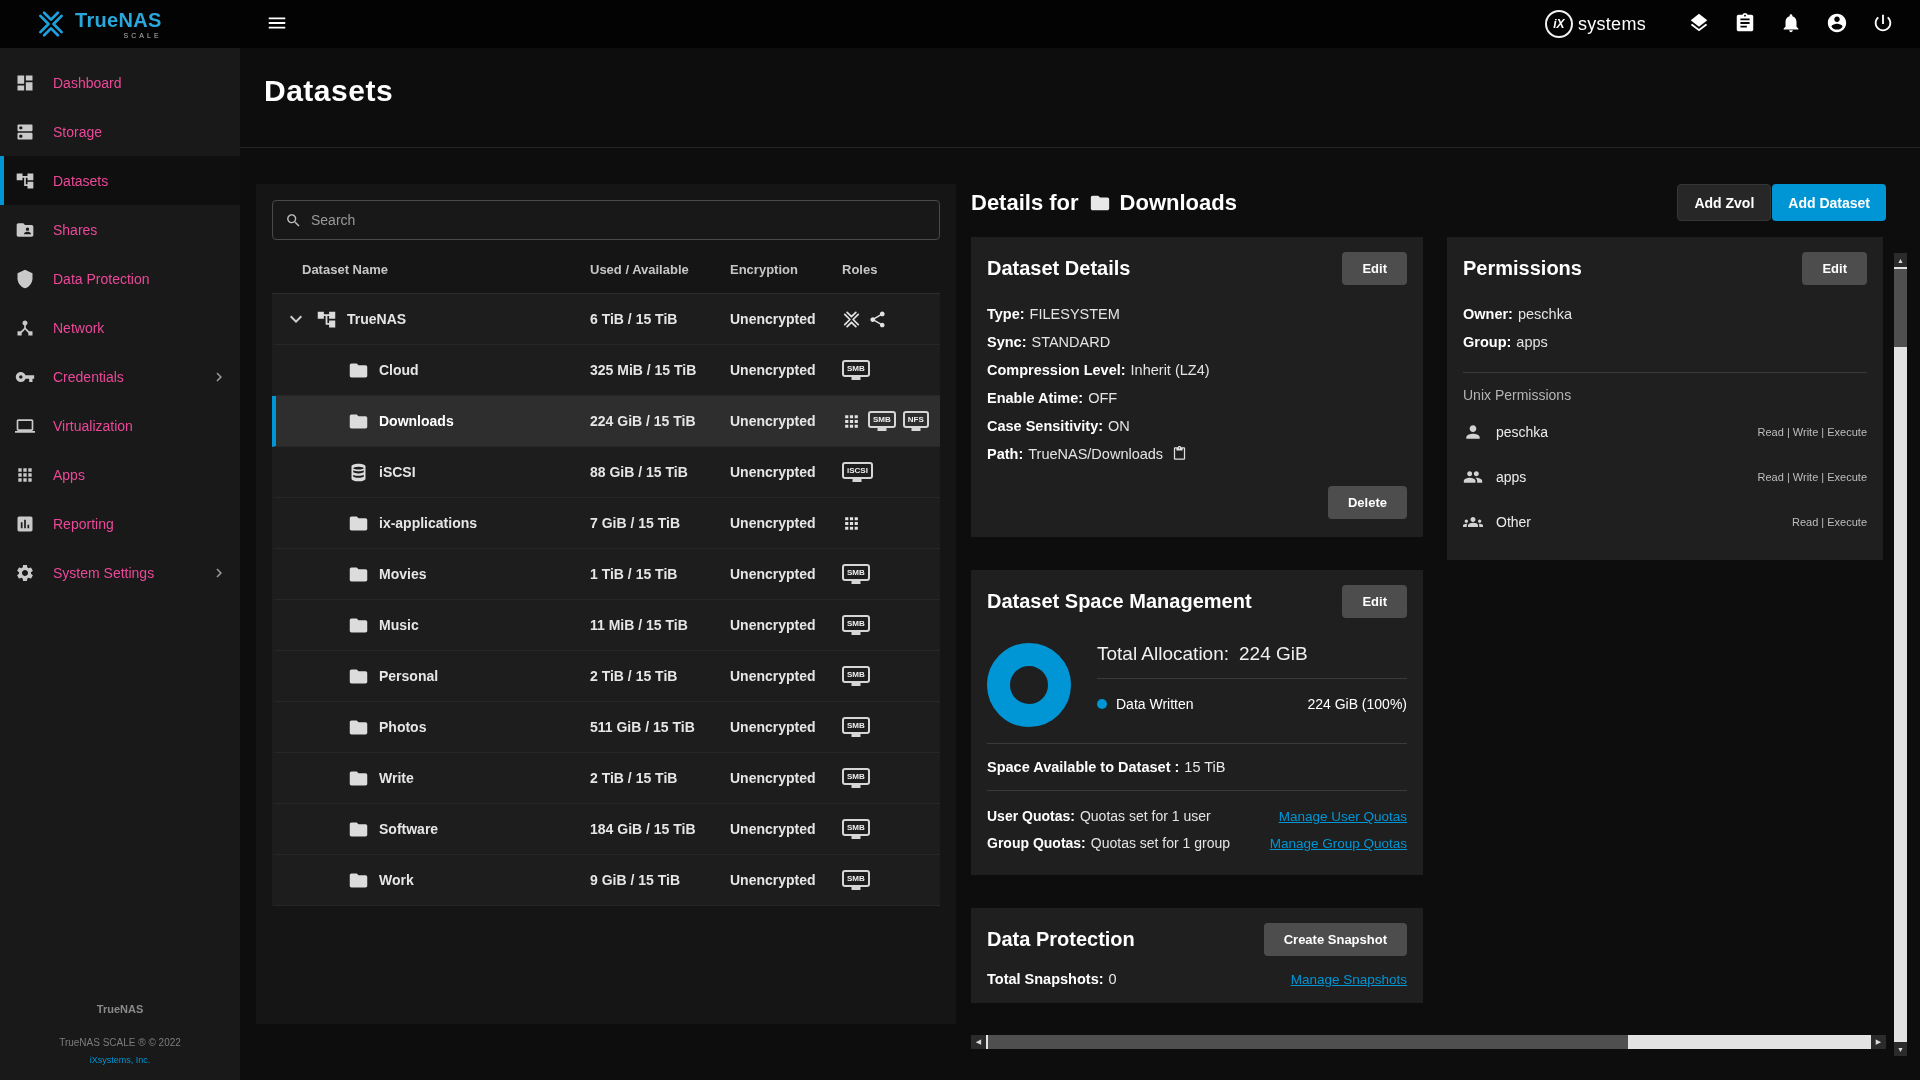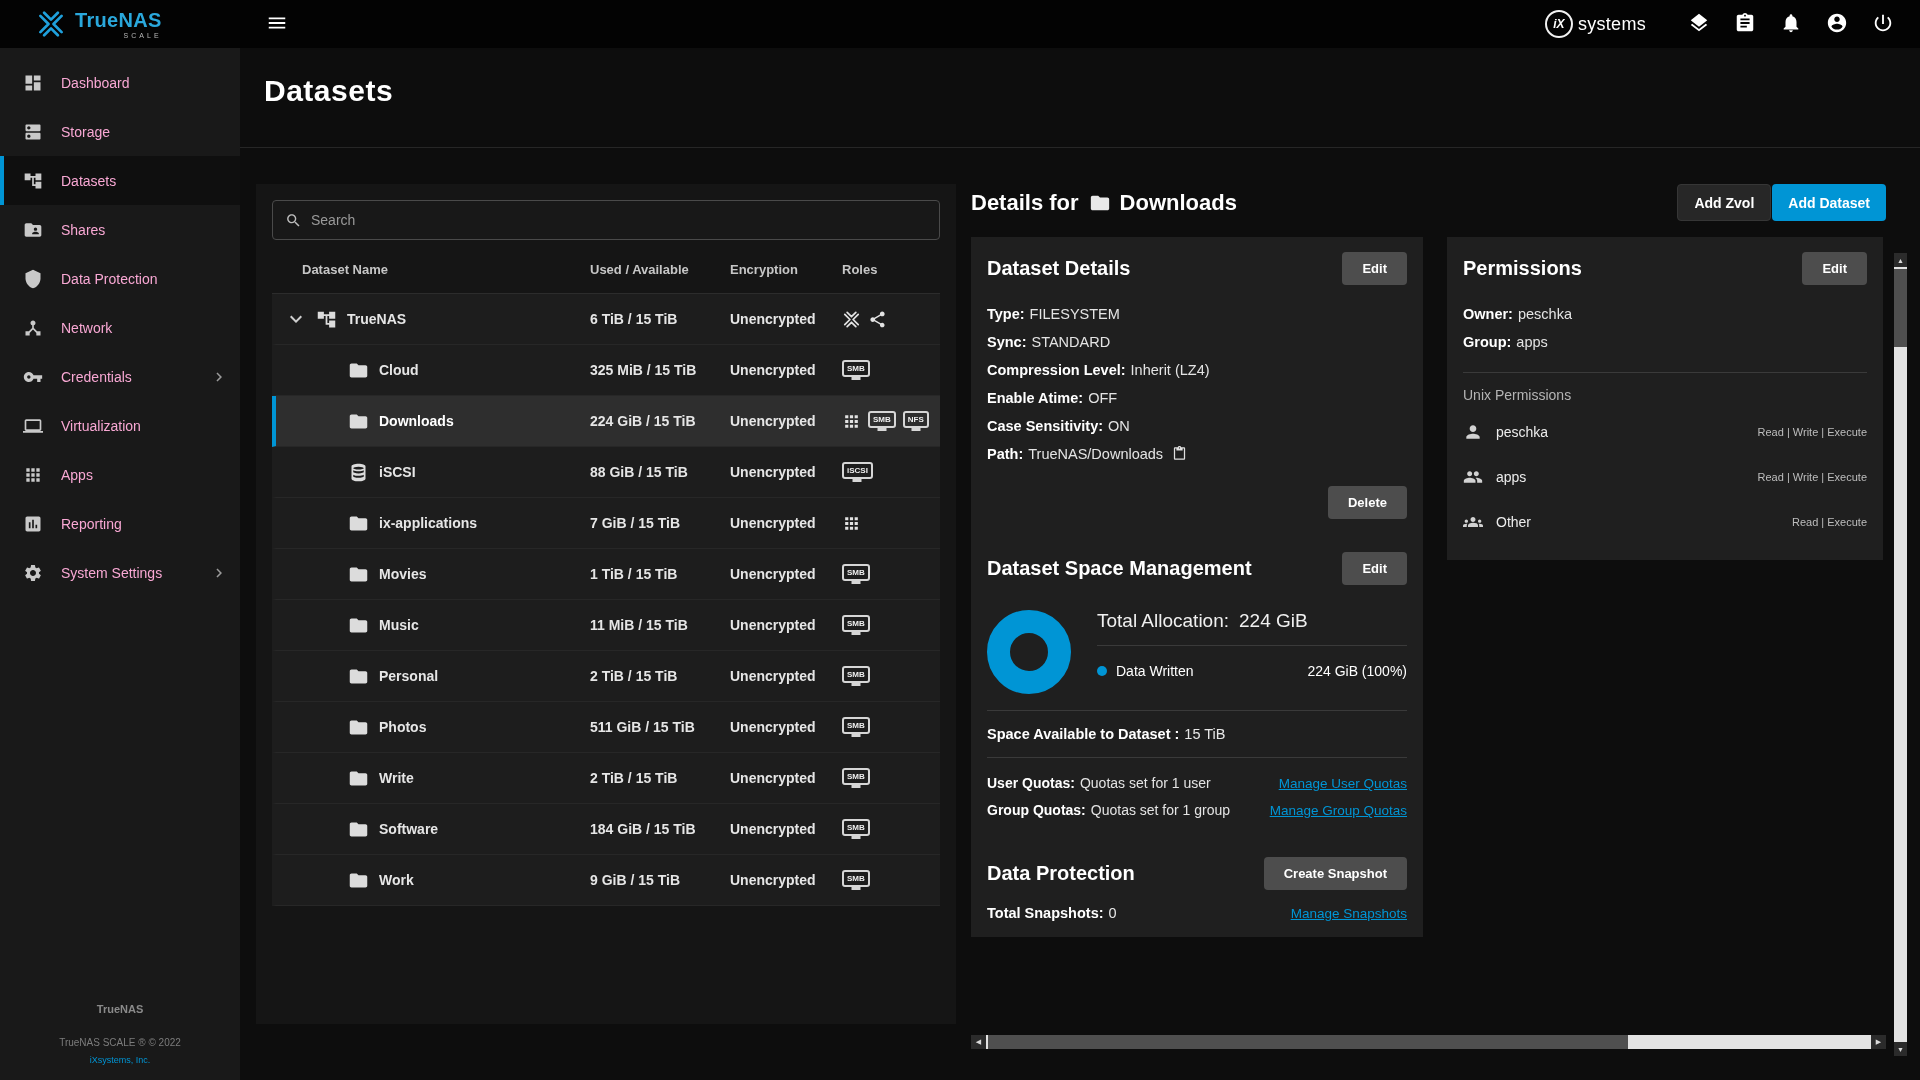--- a/index.html
+++ b/index.html
@@ -23,21 +23,21 @@
   .tb-spacer{flex:1}
   .ix-logo{display:flex;align-items:center;gap:5px;margin-right:42px;color:#fff}
   .ix-mark{width:28px;height:28px;border:2px solid #f2f2f2;border-radius:50%;display:flex;align-items:center;justify-content:center;font-size:12px;font-weight:700;font-style:italic}
   .ix-rest{font-size:18px;letter-spacing:.3px}
   .tb-icons{display:flex;align-items:center;gap:24px;margin-right:26px}
   .tb-icon{background:none;border:none;color:#fff}
   .tb-icon .icon{width:22px;height:22px;color:#fff}
 
   
   .sidebar{position:absolute;top:48px;left:0;width:240px;height:1032px;background:#191919;padding-top:10px}
-  .side-item{height:49px;display:flex;align-items:center;padding:0 12px 0 19px;gap:18px;font-size:14px;color:#f9a8d4;border-left:4px solid transparent;cursor:pointer}
+  .side-item{height:49px;display:flex;align-items:center;padding:0 12px 0 11px;gap:18px;font-size:14px;color:#ec4899;border-left:4px solid transparent;cursor:pointer}
   .side-item .side-ic{width:20px;height:20px;color:#c9c9c9;flex:0 0 auto}
   .side-item .side-chev{width:18px;height:18px;color:#9a9a9a;margin-left:auto}
   .side-item.active{background:#0f0f0f;border-left-color:#0095d5}
   .sb-footer{position:absolute;bottom:12px;left:0;width:100%;text-align:center;line-height:1.8}
   .sb-f1{font-size:11px;color:#8a8a8a;font-weight:700;display:block}
   .sb-f2{font-size:10px;color:#7c7c7c;display:block;margin-top:14px}
   .sb-f3{font-size:9px;color:#0095d5;display:block}
 
   
   .main{position:absolute;left:240px;top:48px;width:1680px;height:1032px}
@@ -74,21 +74,21 @@
   .details-header{display:flex;align-items:center;margin-top:36px}
   .dt-prefix,.dt-name{font-size:22px;font-weight:700;color:#fff}
   .dt-folder{width:22px;height:22px;color:#e8e8e8;margin:0 9px 0 10px}
   .dt-actions{margin-left:auto;display:flex;gap:1px}
   .btn{height:37px;border:none;border-radius:4px;font-size:14px;font-weight:700;color:#fff;padding:0 16px}
   .btn-dark{background:#272727;border:1px solid #363636}
   .btn-primary{background:#0095d5}
   .details-body{display:flex;gap:24px;margin-top:16px}
   .col-left{width:452px;flex:0 0 auto}
   .col-right{width:436px;flex:0 0 auto}
-  .card{background:#1f1f1f;}
+  .card{background:#1f1f1f;margin-bottom:33px}
   .card-head{display:flex;align-items:center;padding:15px 16px 13px 16px}
   .card-title{font-size:20px;font-weight:700;color:#fff}
   .btn-edit,.btn-gray{margin-left:auto;background:#4d4d4d;border:none;border-radius:4px;height:33px;padding:0 20px;font-size:13px;font-weight:700;color:#fff}
   .fields{padding:2px 16px 8px 16px}
   .field{font-size:14.5px;line-height:28px;color:#e4e4e4}
   .f-label{font-weight:700;color:#fff;margin-right:5px}
   .copy-ic{width:15px;height:15px;color:#e0e0e0;margin-left:9px;position:relative;top:2px;cursor:pointer}
   .card-foot{display:flex;justify-content:flex-end;padding:10px 16px 18px 16px}
 
   

